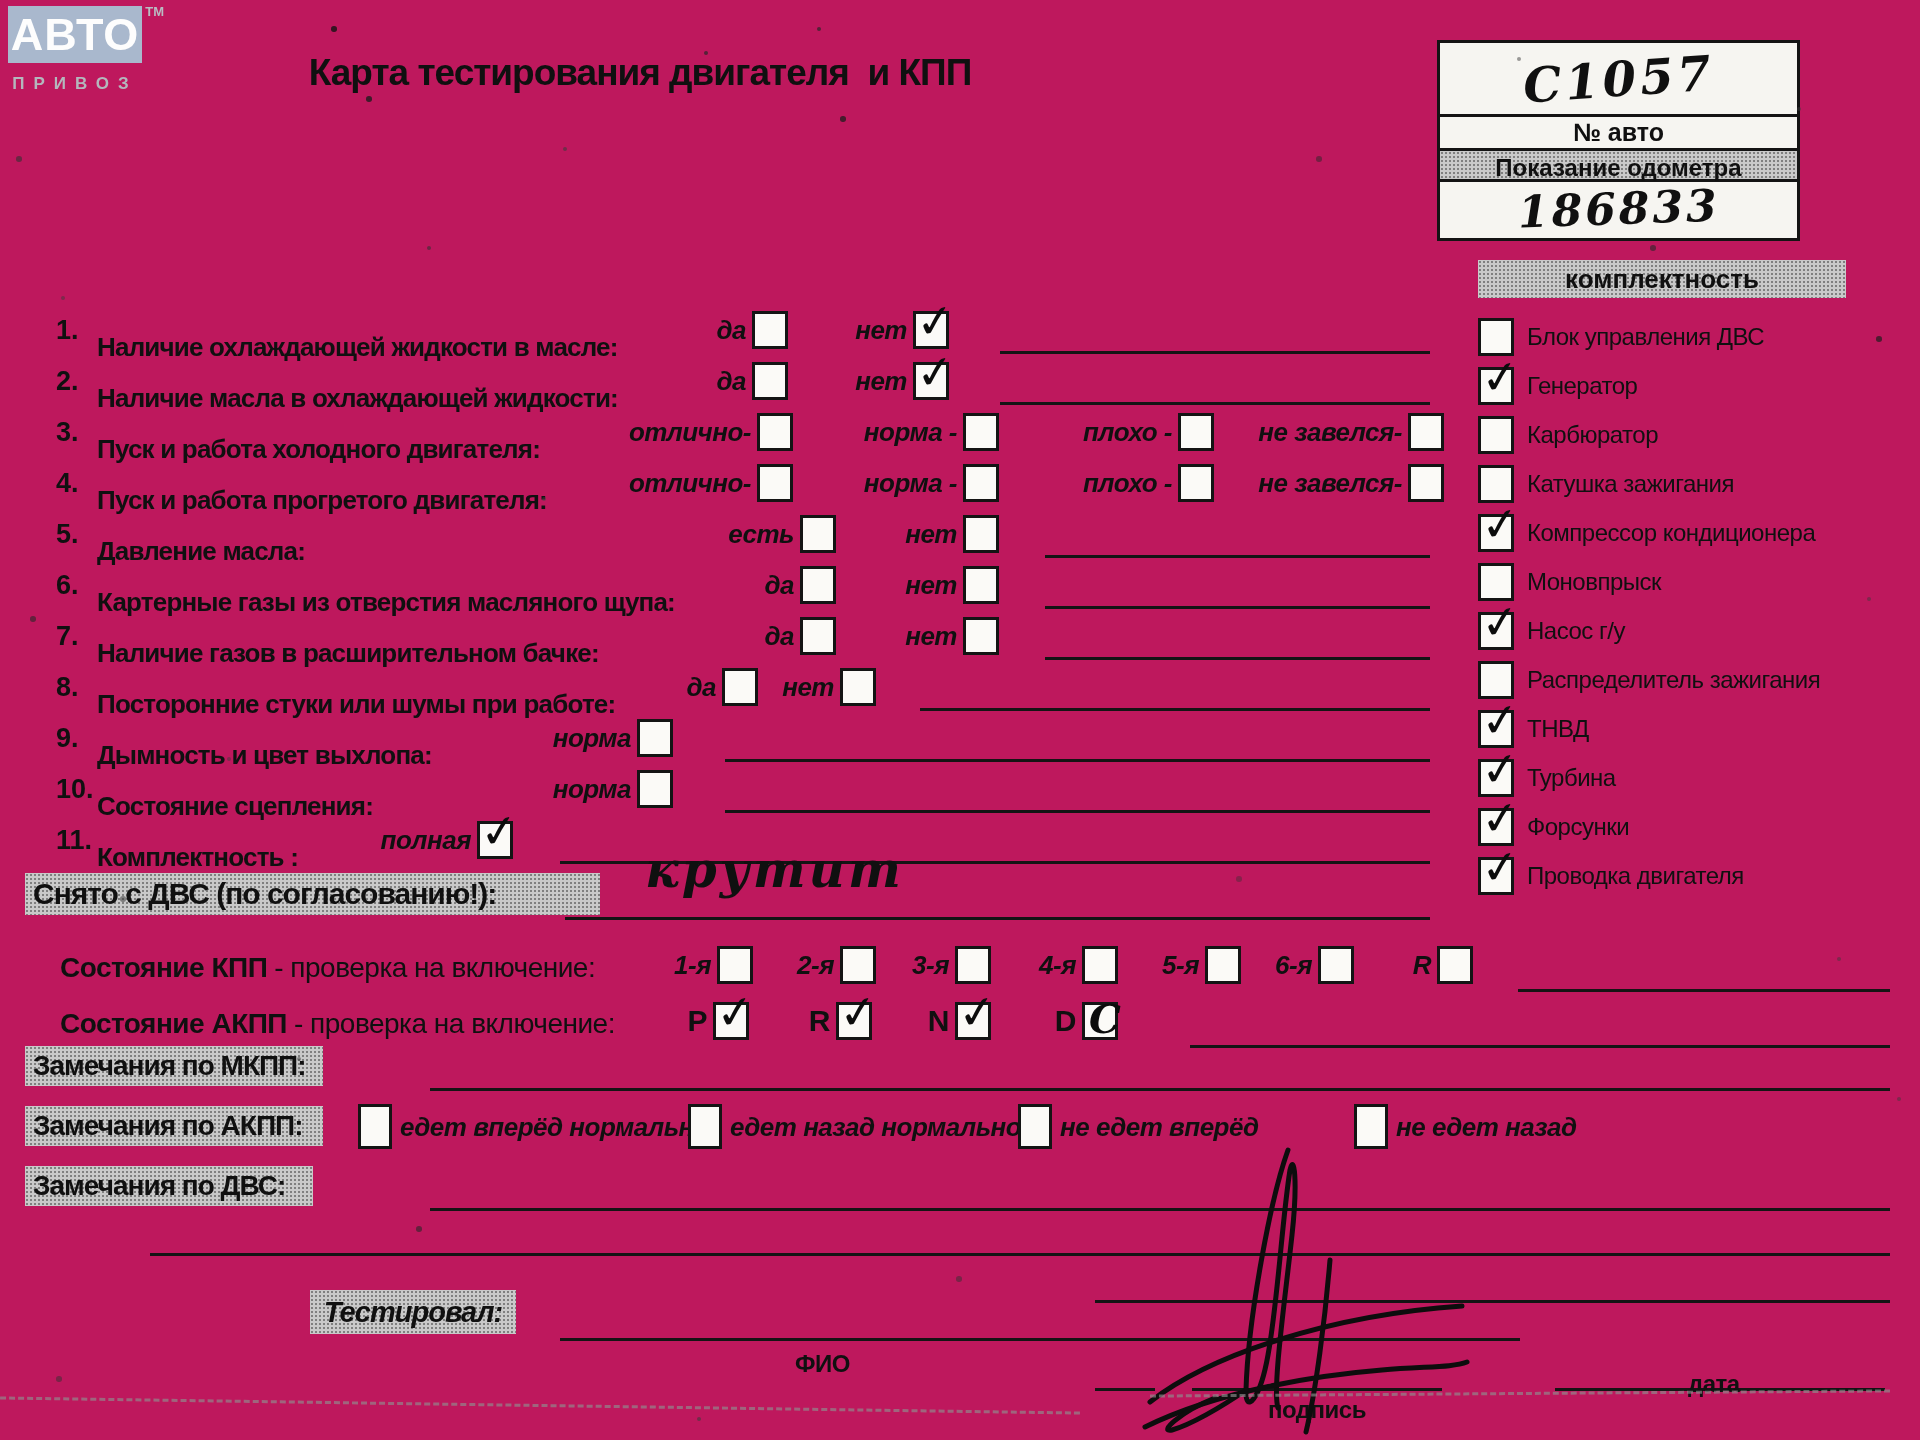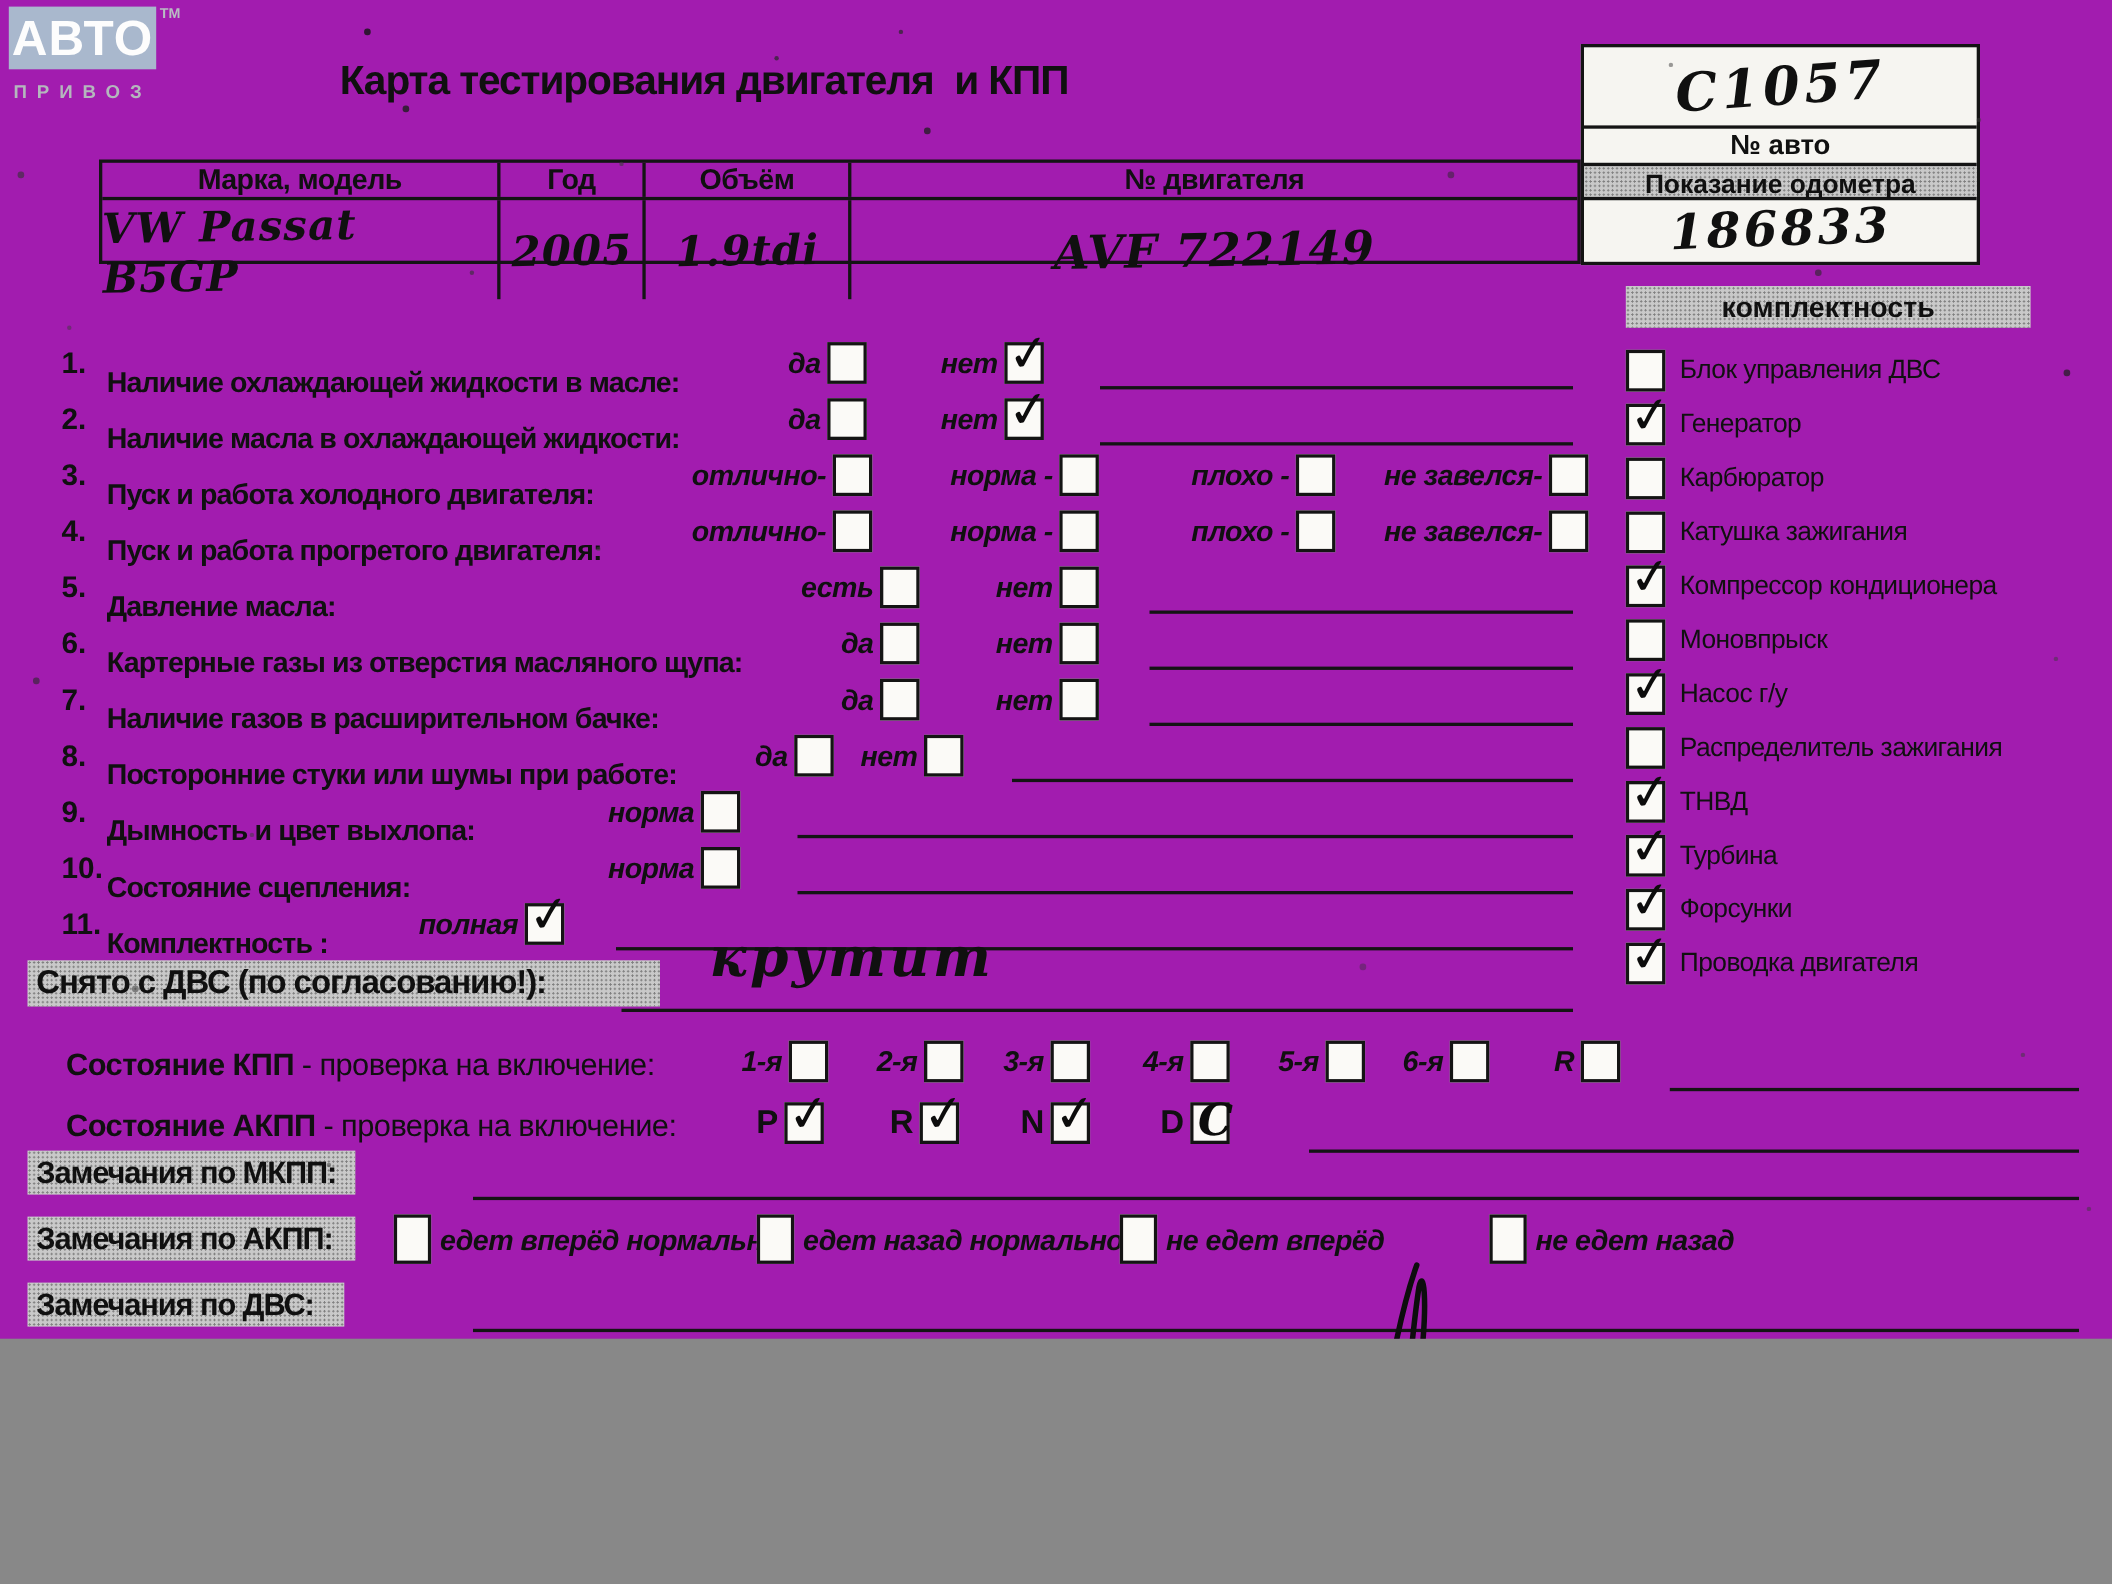--- a/index.html
+++ b/index.html
@@ -1,17 +1,17 @@
 <!DOCTYPE html>
 <html><head>
 <meta charset="utf-8">
 <style>
   * { margin:0; padding:0; box-sizing:border-box; }
   body { background:#888; font-family:"Liberation Sans",sans-serif; }
-  .page { position:relative; width:1920px; height:1217px; background:#a21caf; color:#101010; overflow:hidden; }
+  .page { position:relative; width:1920px; height:1440px; background:#be185d; color:#101010; overflow:hidden; }
 
   
   .speckled { background-color:#c9c9c9;
     background-image:radial-gradient(#7f7f7f 1px, rgba(0,0,0,0) 1px);
     background-size:4px 4px; }
 
   .hand { font-family:"DejaVu Serif",serif; font-style:italic; font-weight:bold; color:#101010; }
 
   .hline { position:absolute; height:3px; background:#141414; }
 
@@ -184,42 +184,20 @@
     <div class="auto-value">
       <span class="hand">C1057</span>
     </div>
     <div class="auto-label">№ авто</div>
     <div class="odo-header speckled">Показание одометра</div>
     <div class="odo-value">
       <span class="hand">186833</span>
     </div>
   </div>
 
-  <div class="veh-table">
-    <div class="veh-row hdr">
-      <div class="veh-cell c0">Марка, модель</div>
-      <div class="veh-cell c1">Год</div>
-      <div class="veh-cell c2">Объём</div>
-      <div class="veh-cell c3">№ двигателя</div>
-    </div>
-    <div class="veh-row val">
-      <div class="veh-cell c0">
-          <span class="hand">VW Passat B5GP</span>
-        </div>
-      <div class="veh-cell c1">
-          <span class="hand">2005</span>
-        </div>
-      <div class="veh-cell c2">
-          <span class="hand">1.9tdi</span>
-        </div>
-      <div class="veh-cell c3">
-          <span class="hand">AVF 722149</span>
-        </div>
-    </div>
-  </div>
 
   <div class="equip">
     <div class="equip-header speckled">комплектность</div>
     <div class="equip-items">
         <div class="equip-item">
     <span class="cbox">
             <span class="mark"></span>
           </span>
     <span class="equip-label">Блок управления ДВС</span>
   </div>

